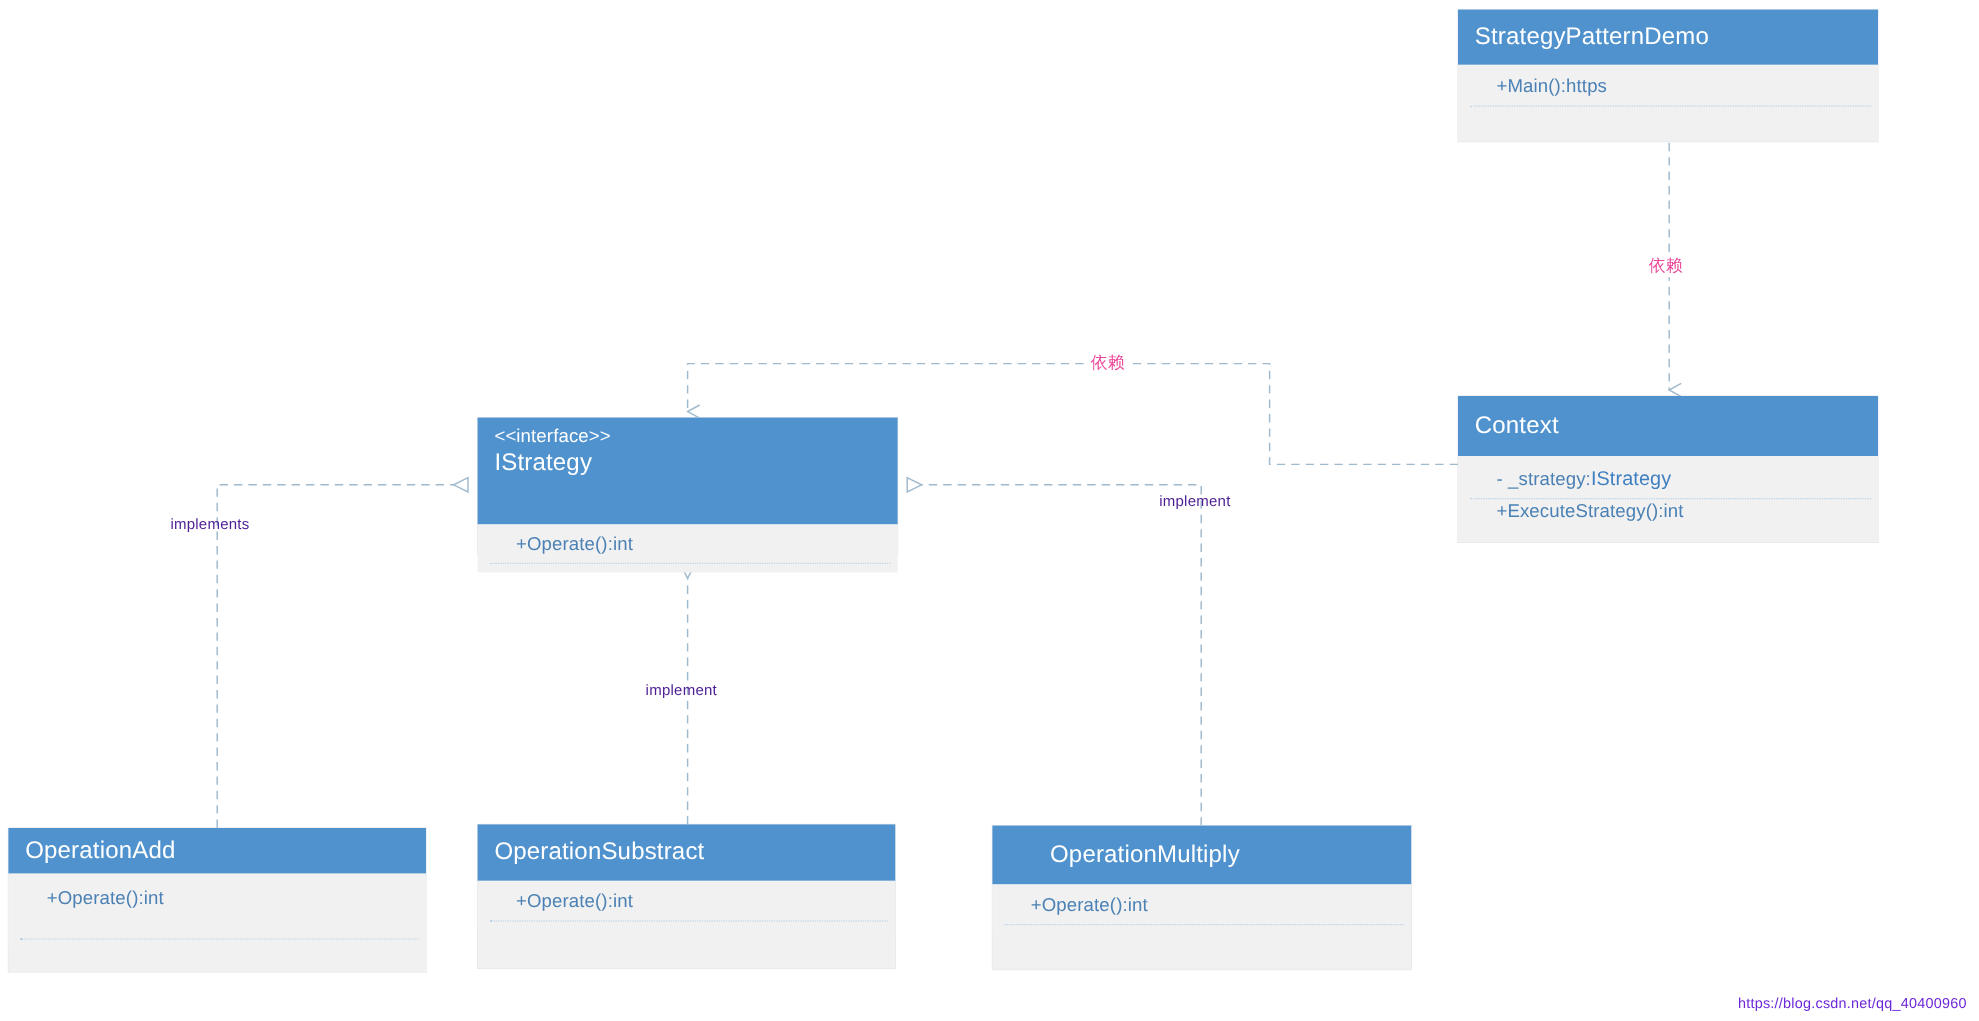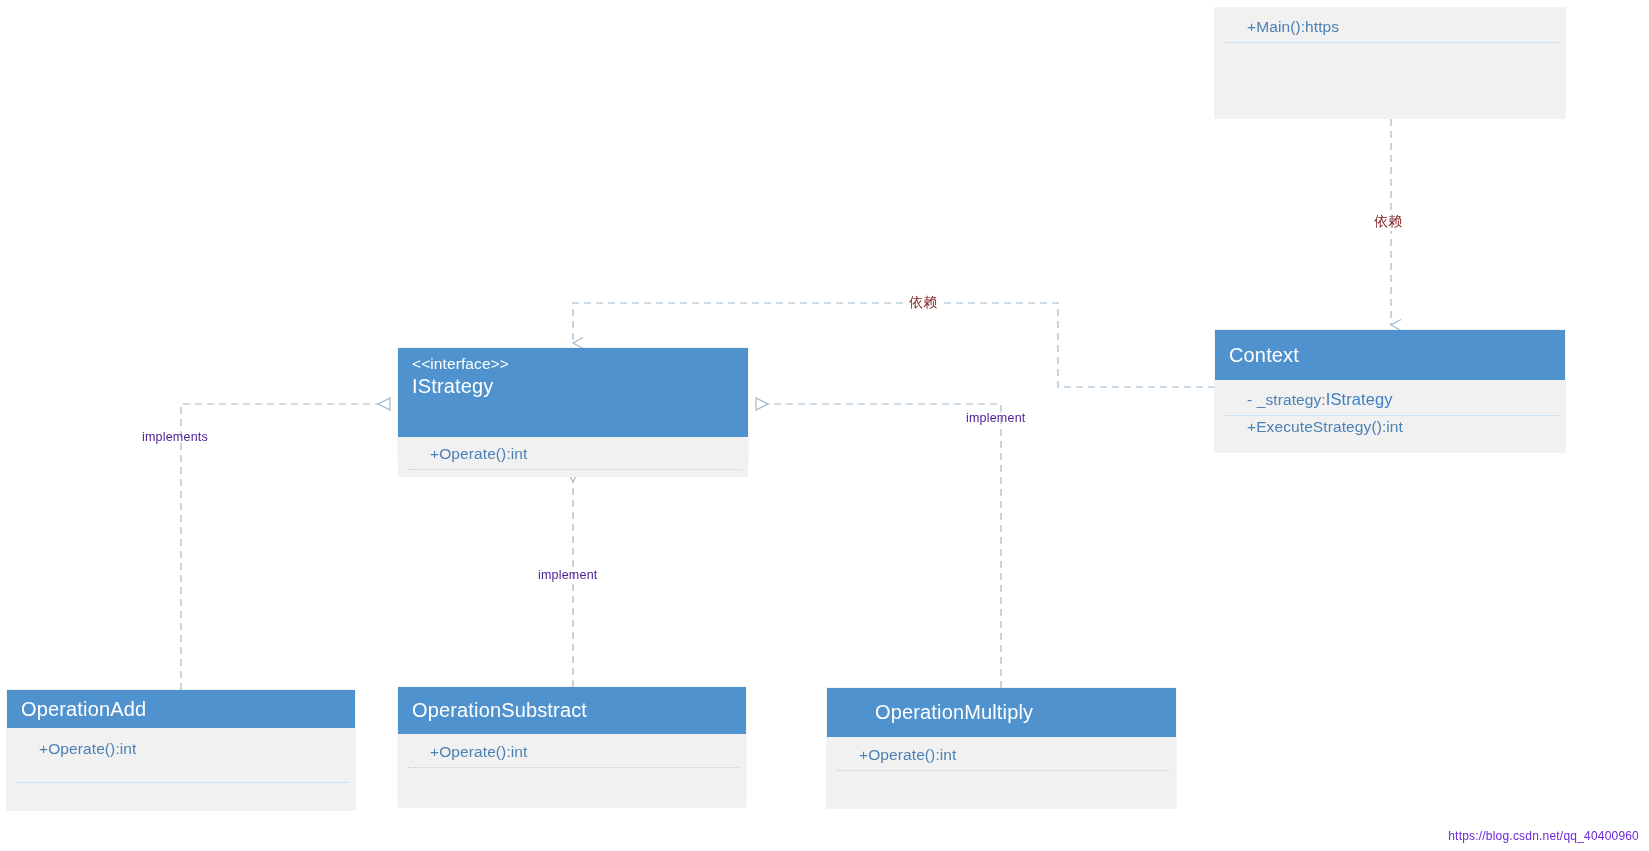--- a/index.html
+++ b/index.html
@@ -78,21 +78,21 @@
   
   .edge-label {
     position: absolute;
     font-size: 12.5px;
     color: #4c1d95;
     white-space: nowrap;
     letter-spacing: 0.2px;
   }
   .edge-label.cjk {
     font-size: 14px;
-    color: #7f1d1d;
+    color: #ec4899;
     background: #ffffff;
     padding: 0 3px;
   }
   
   #watermark {
     position: absolute;
     right: 10px;
     bottom: 8px;
     font-size: 12px;
     color: #6d28d9;
@@ -129,20 +129,23 @@
 
       <path d="M181,690 L181,404 L390,404" marker-end="url(#hollowTriLeft)"></path>
 
       <path d="M573,687 L573,470" marker-end="url(#hollowTriUp)"></path>
 
       <path d="M1001,688 L1001,404 L756,404" marker-end="url(#hollowTriLeft)"></path>
     </g>
   </svg>
 
   <div class="uml-class" style="left:1215px; top:8px; width:350px; height:110px;">
+    <div class="uml-header" style="height:46px;">
+      <div class="uml-name">StrategyPatternDemo</div>
+    </div>
     <div class="uml-compartment">
       <div class="uml-member">+Main():https</div>
     </div>
   </div>
 
   <div class="uml-class" style="left:1215px; top:330px; width:350px; height:122px;">
     <div class="uml-header" style="height:50px;">
       <div class="uml-name">Context</div>
     </div>
     <div class="uml-compartment">

